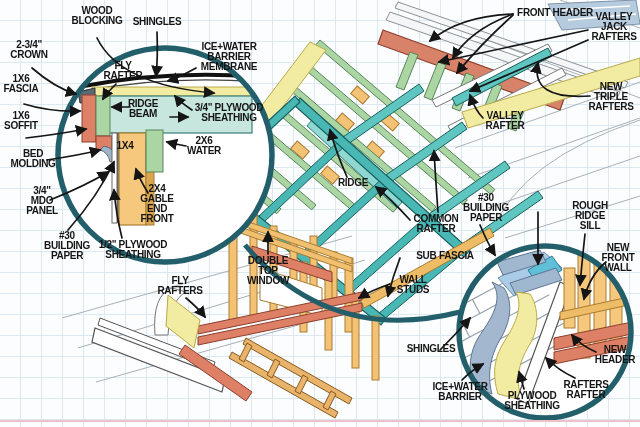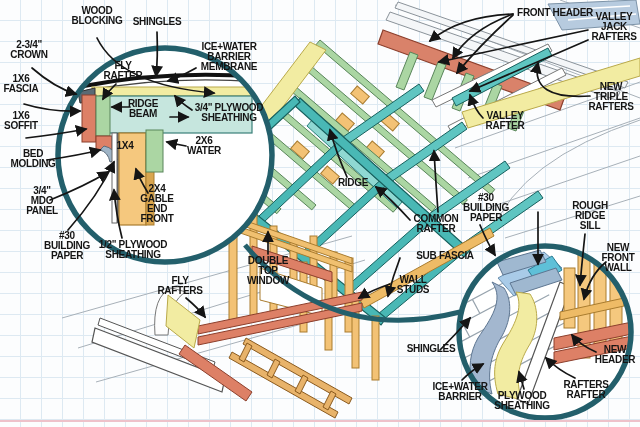--- a/index.html
+++ b/index.html
@@ -350,18 +350,18 @@
   <div class="lbl" style="left:562px;top:201px;width:56px">ROUGH
 RIDGE
 SILL</div>
   <div class="lbl" style="left:596px;top:243px;width:44px">NEW
 FRONT
 WALL</div>
   <div class="lbl" style="left:590px;top:345px;width:50px">NEW
 HEADER</div>
   <div class="lbl" style="left:556px;top:380px;width:60px">RAFTERS
 RAFTER</div>
-  <div class="lbl" style="left:490px;top:391px;width:64px">PLYWOOD
+  <div class="lbl" style="left:500px;top:391px;width:64px">PLYWOOD
 SHEATHING</div>
   <div class="lbl" style="left:428px;top:382px;width:64px">ICE+WATER
 BARRIER</div>
   <div class="lbl" style="left:405px;top:344px;width:52px">SHINGLES</div>
 </div>
 
 </body></html>

